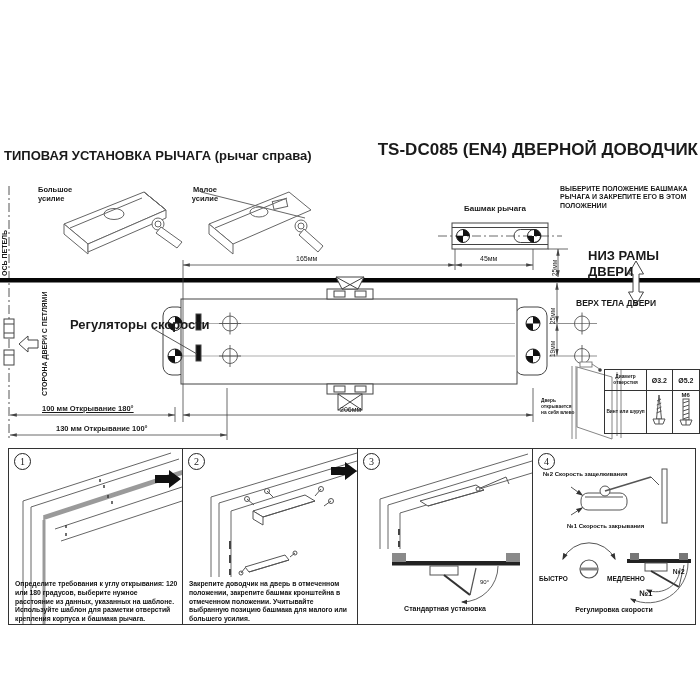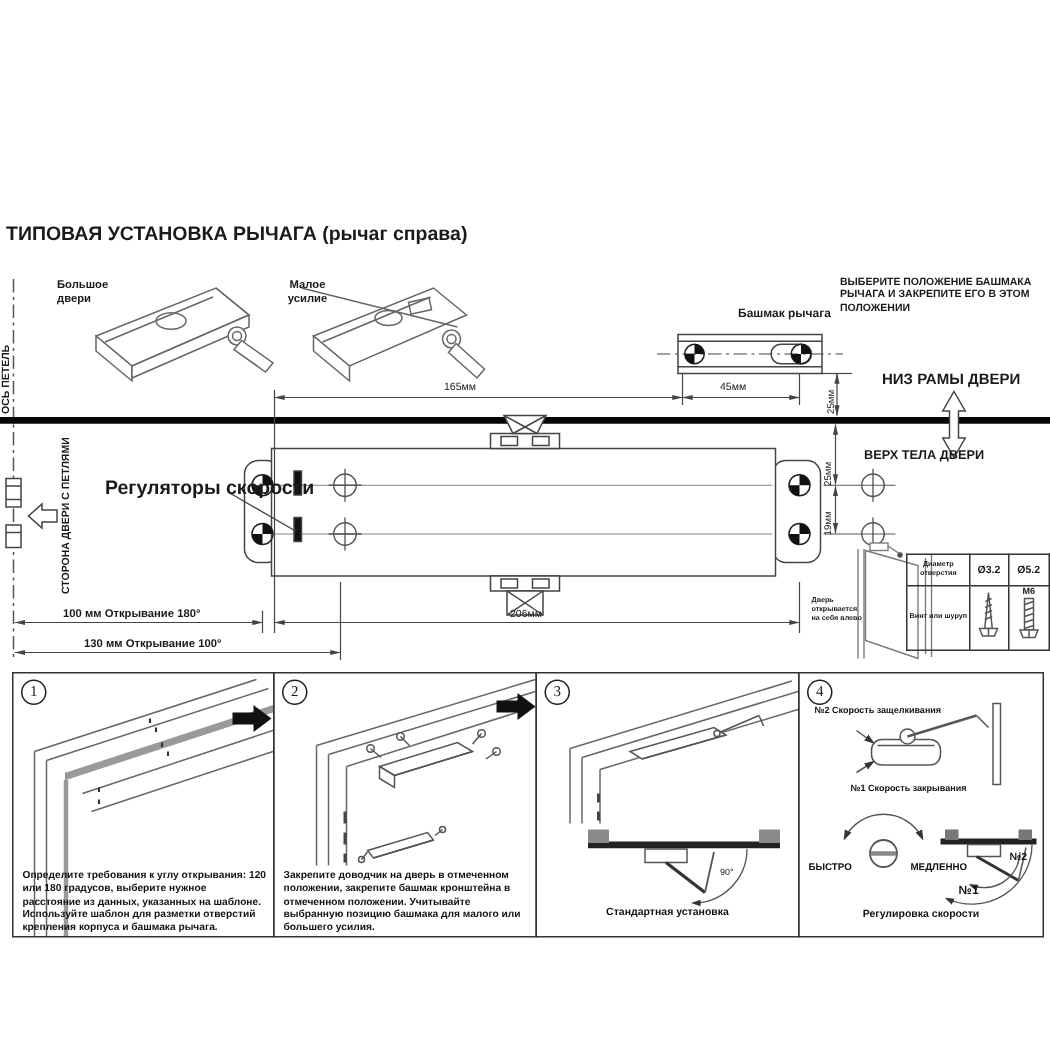--- a/index.html
+++ b/index.html
@@ -175,42 +175,43 @@
       <line x1="617" y1="336" x2="617" y2="400"></line>
       <line x1="621" y1="334" x2="621" y2="402"></line>
       <polygon points="577,331 612,341 612,403 577,391"></polygon>
       <rect x="580" y="326" width="12" height="5"></rect>
       <line x1="592" y1="328" x2="601" y2="334"></line>
       <circle cx="600" cy="334" r="1.5" fill="#333"></circle>
     </g>
   </svg>
 
   <div class="lbl b" style="left:4px;top:112px;font-size:13px;">ТИПОВАЯ УСТАНОВКА РЫЧАГА (рычаг справа)</div>
-
-  <div class="lbl b" style="left:38px;top:149px;width:52px;font-size:7.5px;">Большое двери</div>
+  <div class="lbl b" style="left:352px;top:104px;width:346px;font-size:17px;text-align:right;">TS-DC085 (EN4) ДВЕРНОЙ ДОВОДЧИК</div>
+
+  <div class="lbl b" style="left:38px;top:149px;width:52px;font-size:7.5px;">Большое усилие</div>
   <div class="lbl b" style="left:183px;top:149px;width:44px;font-size:7.5px;text-align:center;">Малое усилие</div>
 
   <div class="lbl b rot" style="left:1px;top:240px;width:86px;font-size:7px;">ОСЬ ПЕТЕЛЬ</div>
   <div class="lbl b rot" style="left:41px;top:360px;width:112px;font-size:7px;">СТОРОНА ДВЕРИ С ПЕТЛЯМИ</div>
 
   <div class="lbl b" style="left:70px;top:281px;font-size:13px;">Регуляторы скорости</div>
 
-  <div class="lbl b" style="left:492px;top:168px;font-size:8px;">Башмак рычага</div>
+  <div class="lbl b" style="left:464px;top:168px;font-size:8px;">Башмак рычага</div>
   <div class="lbl b" style="left:560px;top:149px;width:140px;font-size:7px;">ВЫБЕРИТЕ ПОЛОЖЕНИЕ БАШМАКА РЫЧАГА И ЗАКРЕПИТЕ ЕГО В ЭТОМ ПОЛОЖЕНИИ</div>
-  <div class="lbl b" style="left:588px;top:212px;font-size:10px;">НИЗ РАМЫ ДВЕРИ</div>
+  <div class="lbl b" style="left:588px;top:212px;font-size:13px;">НИЗ РАМЫ ДВЕРИ</div>
   <div class="lbl b" style="left:576px;top:262px;font-size:8.5px;">ВЕРХ ТЕЛА ДВЕРИ</div>
   <div class="lbl b" style="left:541px;top:362px;width:36px;font-size:4.8px;">Дверь открывается на себя влево</div>
 
   <div class="lbl" style="left:296px;top:219px;font-size:7px;">165мм</div>
   <div class="lbl" style="left:480px;top:219px;font-size:7px;">45мм</div>
   <div class="lbl rot" style="left:551px;top:240px;width:30px;font-size:6.5px;">25мм</div>
   <div class="lbl rot" style="left:549px;top:288px;width:42px;font-size:6.5px;">25мм</div>
   <div class="lbl rot" style="left:549px;top:321px;width:33px;font-size:6.5px;">19мм</div>
   <div class="lbl" style="left:340px;top:370px;font-size:7px;">206мм</div>
-  <div class="lbl b" style="left:42px;top:368px;font-size:7.5px;">100 мм   Открывание 180°</div>
+  <div class="lbl b" style="left:42px;top:368px;font-size:7.5px;text-decoration:underline;">100 мм   Открывание 180°</div>
   <div class="lbl b" style="left:56px;top:388px;font-size:7.5px;">130 мм   Открывание 100°</div>
 
   <table class="scr">
     <tbody>
         <tr>
       <td style="width:42px;height:20px;">
             <div class="tiny">Диаметр отверстия</div>
           </td>
       <td style="width:25px;font-size:7px;font-weight:bold;">Ø3.2</td>
       <td style="width:27px;font-size:7px;font-weight:bold;">Ø5.2</td>

